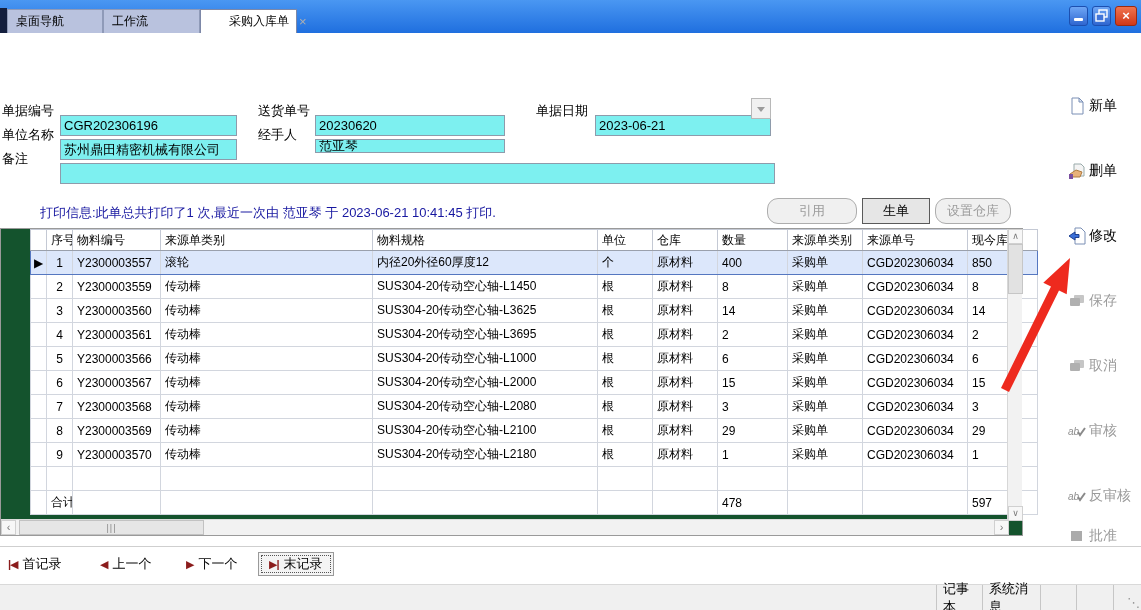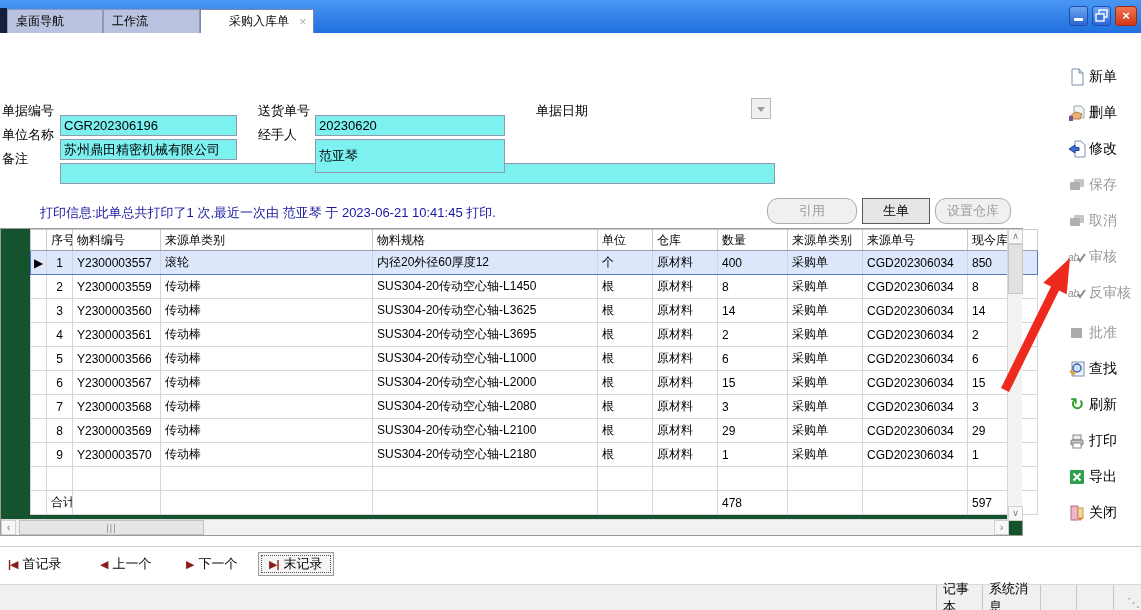--- a/index.html
+++ b/index.html
@@ -12,21 +12,21 @@
   .titlebar { position:absolute; left:0; top:0; width:1141px; height:33px;
     background:linear-gradient(#4a97f2,#1f6fdf); }
   .edge-block { position:absolute; left:0; top:8px; width:7px; height:25px; background:#141f3e; }
   .tabs { position:absolute; left:7px; top:9px; display:flex; height:24px; }
   .tab { display:flex; align-items:center; justify-content:space-between; padding:0 8px;
     background:#b9c2de; border:1px solid #8f9ab8; border-bottom:none; color:#000; cursor:default; }
   .tab.active { background:#fff; border-color:#7d88a8; }
   .tab .tab-label { white-space:nowrap; }
   .tab .tab-close { color:#9aa2b8; font-size:13px; margin-left:10px; line-height:1; }
   .tab.active .tab-close { color:#b0b0b0; }
-  .t0 { width:96px; } .t1 { width:97px;gap:48px; } .t2 { width:114px;padding-left:28px; }
+  .t0 { width:96px; } .t1 { width:97px;gap:48px; } .t2 { width:97px;padding-left:28px; }
 
   .win-controls { position:absolute; right:4px; top:6px; display:flex; gap:4px; }
   .win-btn { width:19px; height:20px; border-radius:3px; border:1px solid #1c4fb0;
     background:linear-gradient(#6ea6f5,#2f66d0); position:relative; }
   .win-btn.close { background:linear-gradient(#f0744f,#d03818); border-color:#9c2a10;
     color:#fff; font-weight:bold; font-size:13px; text-align:center; line-height:18px; width:22px; }
   .min-glyph { position:absolute; left:4px; bottom:4px; width:9px; height:3px; background:#fff; border-radius:1px; }
 
   
   .flabel { position:absolute; color:#000; font-size:13px; white-space:nowrap; }
@@ -68,21 +68,21 @@
   .vthumb { position:absolute; left:0; top:15px; width:15px; height:50px; background:#e2e2e2; border:1px solid #c6c6c6; }
   .hscroll { position:absolute; left:0; bottom:0; width:1008px; height:16px; background:#f2f2f2; border-top:1px solid #dcdcdc; }
   .hscroll .arr { position:absolute; top:0; width:15px; height:15px; background:#f7f7f7; border:1px solid #d0d0d0;
     color:#7a7a7a; font-size:11px; text-align:center; line-height:12px; }
   .hscroll .left { left:0; } .hscroll .right { right:0; }
   .hthumb { position:absolute; left:18px; top:0; width:185px; height:15px; background:#e6e6e6; border:1px solid #c2c2c2;
     color:#888; font-size:9px; text-align:center; line-height:14px; letter-spacing:1px; }
 
   
   .sidebar { position:absolute; left:1068px; top:66px; width:72px; display:flex; flex-direction:column; }
-  .side-btn { display:flex; align-items:center; gap:3px; height:22px; margin-bottom:14px; cursor:pointer; }
+  .side-btn { display:flex; align-items:center; gap:3px; height:22px; margin-bottom:14px; cursor:pointer;margin-top:29px; }
   .side-btn .lbl { font-size:14px; color:#000; white-space:nowrap; }
   .side-btn.disabled .lbl { color:#9b9b9b; }
   .side-btn svg { flex:0 0 auto; }
   .gap-above { margin-top:4px; }
   .refresh-glyph { font-size:17px; color:#2ea32a; font-weight:bold; width:18px; text-align:center; line-height:18px; }
 
   
   .red-arrow { position:absolute; left:985px; top:248px; pointer-events:none; }
 
   
@@ -140,21 +140,22 @@
   <div class="flabel" style="left:2px;top:126px;">单位名称</div>
   <div class="flabel" style="left:2px;top:150px;">备注</div>
   <div class="flabel" style="left:258px;top:102px;">送货单号</div>
   <div class="flabel" style="left:258px;top:126px;">经手人</div>
   <div class="flabel" style="left:536px;top:102px;">单据日期</div>
 
   <input class="finput" style="left: 60px; top: 98px; width: 177px; height: 21px;" value="CGR202306196">
   <input class="finput" style="left: 60px; top: 122px; width: 177px; height: 21px;" value="苏州鼎田精密机械有限公司">
   <input class="finput" style="left: 60px; top: 146px; width: 715px; height: 21px;" value="">
   <input class="finput" style="left: 315px; top: 98px; width: 190px; height: 21px;" value="20230620">
-  <input class="finput" style="left: 315px; top: 122px; width: 190px; height: 34px;" value="范亚琴">
+  <input class="finput" style="left: 315px; top: 122px; width: 190px; height: 14px;" value="范亚琴">
+  <input class="finput" style="left: 595px; top: 98px; width: 176px; height: 21px;" value="2023-06-21">
   <div class="combo-btn" style="left:751px;top:98px;"></div>
 
   <div class="print-info">打印信息:此单总共打印了1 次,最近一次由 范亚琴 于 2023-06-21 10:41:45  打印.</div>
 
   <button class="act-btn disabled" style="left:767px;width:90px;">引用</button>
   <button class="act-btn default" style="left:862px;width:68px;">生单</button>
   <button class="act-btn disabled" style="left:935px;width:76px;">设置仓库</button>
 
   <div class="grid">
     <table class="sheet">

